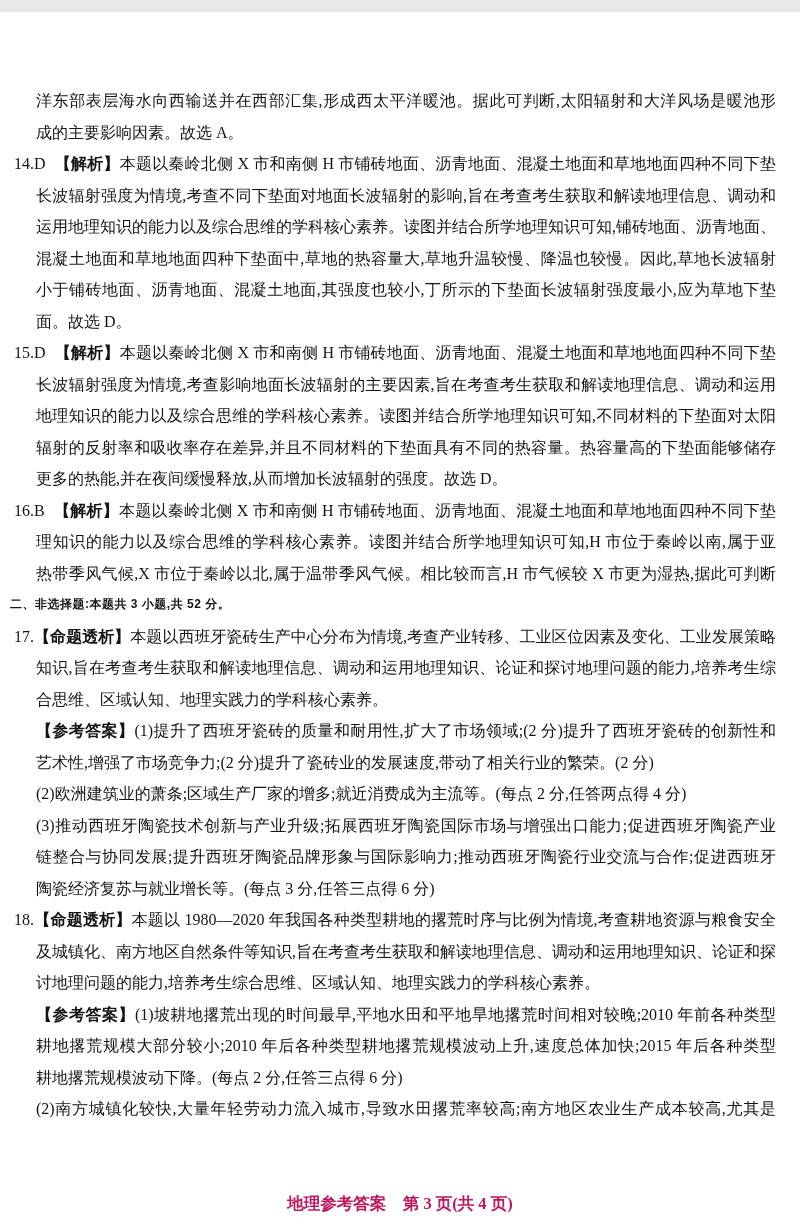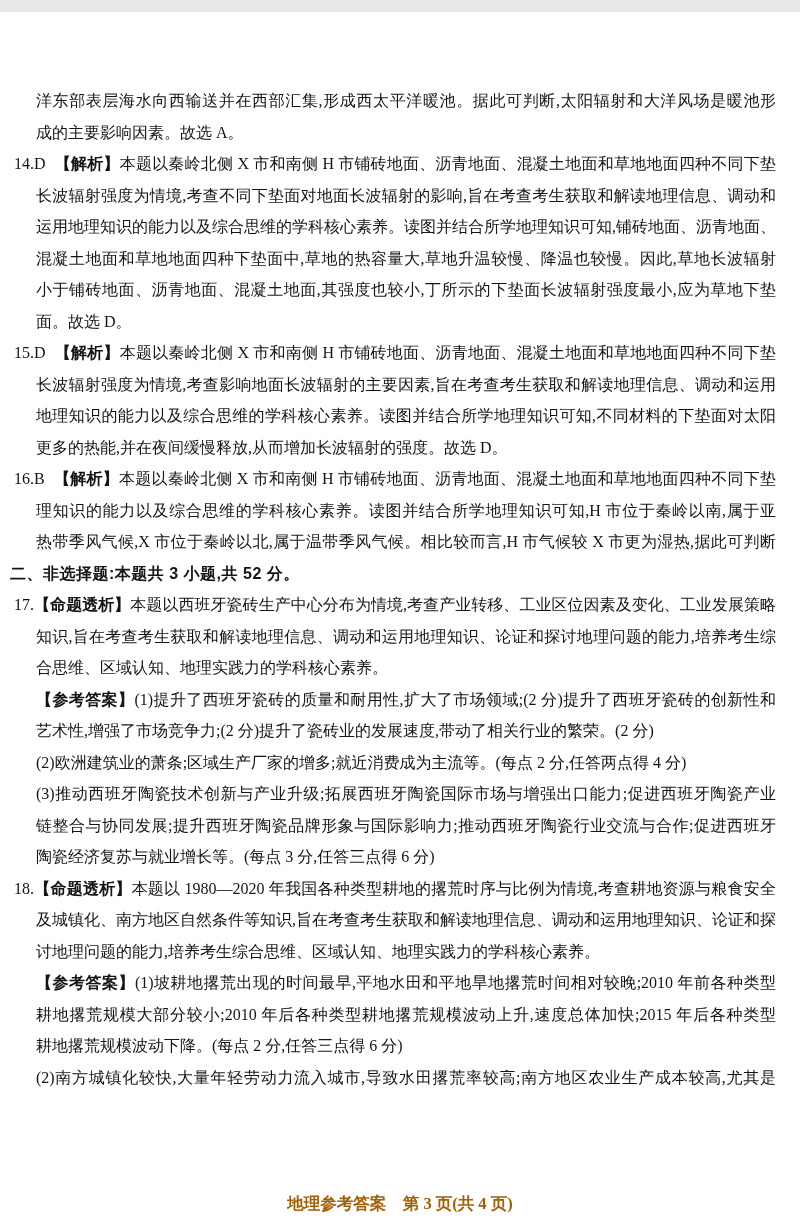--- a/index.html
+++ b/index.html
@@ -35,59 +35,60 @@
     white-space: normal;
     text-align: justify;
     text-align-last: justify;
   }
   .l-cont { padding-left: 36px; }
   .l-num  { padding-left: 14px; }
   .l-heading {
     padding-left: 10px;
     font-family: "Liberation Sans", "DejaVu Sans", sans-serif;
     font-weight: 700;
-    font-size: 16px;
+    font-size: 12px;
     letter-spacing: 0.5px;
   }
   .num {
     font-family: "Liberation Serif", "DejaVu Serif", serif;
   }
   .num.g { margin-right: 9px; }
   .lbl {
     font-family: "Liberation Sans", "DejaVu Sans", sans-serif;
     font-weight: 700;
   }
   .footer {
     position: absolute;
     top: 1181px;
     left: 0;
     right: 0;
     text-align: center;
     font-family: "Liberation Serif", "DejaVu Serif", serif;
     font-weight: 700;
     font-size: 16.5px;
-    color: #a16207;
+    color: #be185d;
   }
 </style>
 </head>
 <body>
 
 <div class="page">
   <div class="content">
       <div class="line l-cont j"><span>洋东部表层海水向西输送并在西部汇集,形成西太平洋暖池。据此可判断,太阳辐射和大洋风场是暖池形</span></div>
       <div class="line l-cont"><span>成的主要影响因素。故选 A。</span></div>
       <div class="line l-num j"><span class="num g">14.D</span><span class="lbl">【解析】</span><span>本题以秦岭北侧 X 市和南侧 H 市铺砖地面、沥青地面、混凝土地面和草地地面四种不同下垫面</span></div>
       <div class="line l-cont j"><span>长波辐射强度为情境,考查不同下垫面对地面长波辐射的影响,旨在考查考生获取和解读地理信息、调动和</span></div>
       <div class="line l-cont j"><span>运用地理知识的能力以及综合思维的学科核心素养。读图并结合所学地理知识可知,铺砖地面、沥青地面、</span></div>
       <div class="line l-cont j"><span>混凝土地面和草地地面四种下垫面中,草地的热容量大,草地升温较慢、降温也较慢。因此,草地长波辐射</span></div>
       <div class="line l-cont j"><span>小于铺砖地面、沥青地面、混凝土地面,其强度也较小,丁所示的下垫面长波辐射强度最小,应为草地下垫</span></div>
       <div class="line l-cont"><span>面。故选 D。</span></div>
       <div class="line l-num j"><span class="num g">15.D</span><span class="lbl">【解析】</span><span>本题以秦岭北侧 X 市和南侧 H 市铺砖地面、沥青地面、混凝土地面和草地地面四种不同下垫面</span></div>
       <div class="line l-cont j"><span>长波辐射强度为情境,考查影响地面长波辐射的主要因素,旨在考查考生获取和解读地理信息、调动和运用</span></div>
       <div class="line l-cont j"><span>地理知识的能力以及综合思维的学科核心素养。读图并结合所学地理知识可知,不同材料的下垫面对太阳</span></div>
+      <div class="line l-cont j"><span>辐射的反射率和吸收率存在差异,并且不同材料的下垫面具有不同的热容量。热容量高的下垫面能够储存</span></div>
       <div class="line l-cont"><span>更多的热能,并在夜间缓慢释放,从而增加长波辐射的强度。故选 D。</span></div>
       <div class="line l-num j"><span class="num g">16.B</span><span class="lbl">【解析】</span><span>本题以秦岭北侧 X 市和南侧 H 市铺砖地面、沥青地面、混凝土地面和草地地面四种不同下垫面</span></div>
       <div class="line l-cont j"><span>理知识的能力以及综合思维的学科核心素养。读图并结合所学地理知识可知,H 市位于秦岭以南,属于亚</span></div>
       <div class="line l-cont j"><span>热带季风气候,X 市位于秦岭以北,属于温带季风气候。相比较而言,H 市气候较 X 市更为湿热,据此可判断</span></div>
       <div class="line l-heading"><span>二、非选择题:本题共 3 小题,共 52 分。</span></div>
       <div class="line l-num j"><span class="num">17.</span><span class="lbl">【命题透析】</span><span>本题以西班牙瓷砖生产中心分布为情境,考查产业转移、工业区位因素及变化、工业发展策略等</span></div>
       <div class="line l-cont j"><span>知识,旨在考查考生获取和解读地理信息、调动和运用地理知识、论证和探讨地理问题的能力,培养考生综</span></div>
       <div class="line l-cont"><span>合思维、区域认知、地理实践力的学科核心素养。</span></div>
       <div class="line l-cont j"><span class="lbl">【参考答案】</span><span>(1)提升了西班牙瓷砖的质量和耐用性,扩大了市场领域;(2 分)提升了西班牙瓷砖的创新性和</span></div>
       <div class="line l-cont"><span>艺术性,增强了市场竞争力;(2 分)提升了瓷砖业的发展速度,带动了相关行业的繁荣。(2 分)</span></div>

